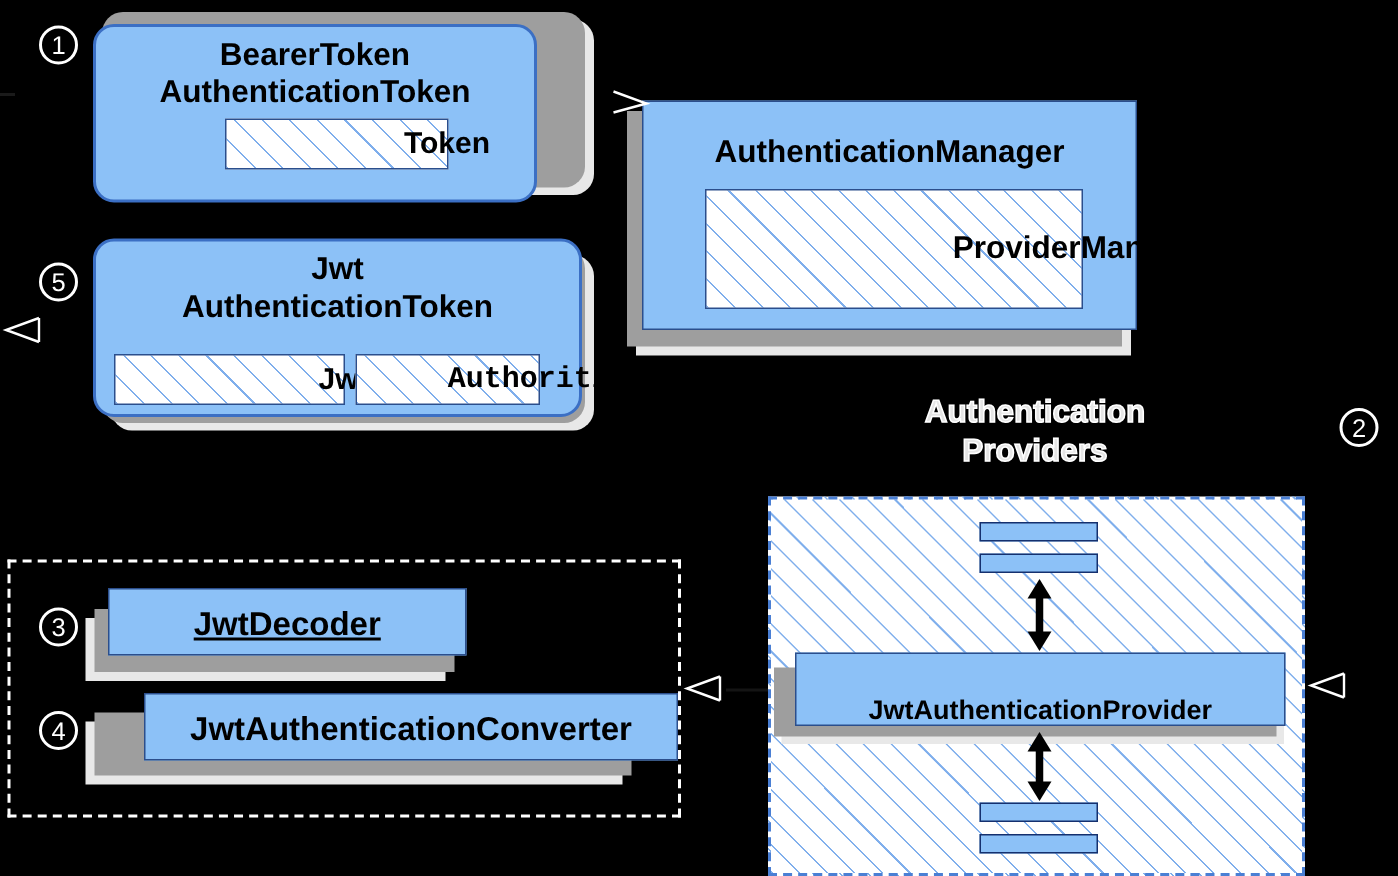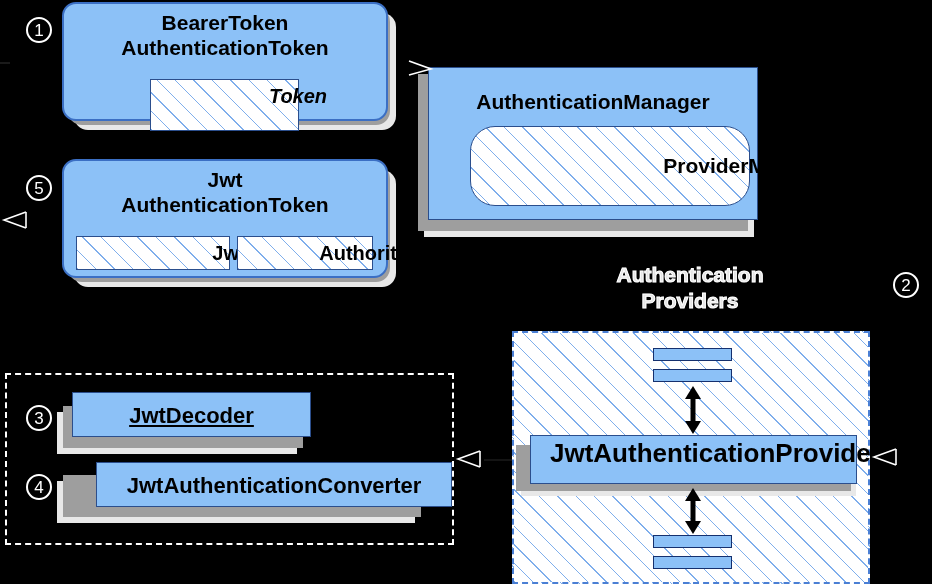--- a/index.html
+++ b/index.html
@@ -113,60 +113,60 @@
   svg{display:block;overflow:visible;}
 </style>
 </head>
 <body>
 
 <div id="stage">
 
   <div class="shadow-far abs" style="left:74px;top:13px;width:322px;height:117px;border-radius:14px;"></div>
   <div class="shadow-near abs" style="left:68px;top:8px;width:322px;height:117px;border-radius:14px;"></div>
 
-  <div class="card rounded" style="left:62px;top:2px;width:326px;height:119px;">
+  <div class="card rounded" style="left:62px;top:16px;width:296px;height:119px;">
     <div class="txt" style="top:7px;font-size:21px;">BearerToken</div>
     <div class="txt" style="top:32px;font-size:21px;">AuthenticationToken</div>
   </div>
-  <div class="hatch" style="left:150px;top:79px;width:149px;height:52px;font-style:italic;">
+  <div class="hatch" style="left:150px;top:79px;width:149px;height:34px;">
     <span class="txt" style="top:5px;font-size:20px;">Token</span>
   </div>
 
   <div class="step" style="left:26px;top:17px;">1</div>
 
   <div class="abs" style="left:0px;top:62px;width:10px;height:2px;background:#1a1a1a;"></div>
 
   <div class="shadow-far abs" style="left:74px;top:170px;width:322px;height:117px;border-radius:14px;"></div>
   <div class="shadow-near abs" style="left:68px;top:165px;width:322px;height:117px;border-radius:14px;"></div>
 
   <div class="card rounded" style="left:62px;top:159px;width:326px;height:119px;">
     <div class="txt" style="top:7px;font-size:21px;">Jwt</div>
     <div class="txt" style="top:32px;font-size:21px;">AuthenticationToken</div>
   </div>
   <div class="hatch" style="left:76px;top:236px;width:154px;height:34px;">
     <span class="txt" style="top:5px;font-size:20px;">Jwt</span>
   </div>
-  <div class="hatch" style="left:237px;top:236px;width:136px;height:34px;">
+  <div class="hatch" style="left:237px;top:236px;width:123px;height:34px;font-family:Liberation Mono, monospace;">
     <span class="txt" style="top:5px;font-size:20px;">Authorities</span>
   </div>
 
   <div class="step" style="left:26px;top:175px;">5</div>
 
   <svg class="abs" style="left:0px;top:206px;" width="30" height="28">
     <polyline points="26,6 4,14 26,22" fill="none" stroke="#ffffff" stroke-width="1.6"></polyline>
     <line x1="26" y1="6" x2="26" y2="22" stroke="#ffffff" stroke-width="1.6"></line>
   </svg>
 
   <div class="shadow-far abs" style="left:424px;top:80px;width:330px;height:157px;"></div>
   <div class="shadow-near abs" style="left:418px;top:74px;width:330px;height:157px;"></div>
 
   <div class="card" style="left:428px;top:67px;width:330px;height:153px;">
     <div class="txt" style="top:22px;font-size:21px;">AuthenticationManager</div>
   </div>
-  <div class="hatch" style="left:470px;top:126px;width:280px;height:80px;border-radius:25px;">
+  <div class="hatch" style="left:470px;top:126px;width:252px;height:80px;">
     <span class="txt" style="top:27px;font-size:21px;">ProviderManager</span>
   </div>
 
   <svg class="abs" style="left:405px;top:55px;" width="34" height="30">
     <polyline points="4,6 26,14 4,20" fill="none" stroke="#ffffff" stroke-width="1.6"></polyline>
   </svg>
 
   <div class="outline-label" style="left:570px;top:262px;width:240px;">Authentication
 Providers</div>
 
@@ -179,21 +179,21 @@
 
   <svg class="abs" style="left:680px;top:386px;" width="26" height="48">
     <line x1="13" y1="6" x2="13" y2="42" stroke="#000" stroke-width="5"></line>
     <polygon points="13,0 5,13 21,13" fill="#000"></polygon>
     <polygon points="13,48 5,35 21,35" fill="#000"></polygon>
   </svg>
 
   <div class="shadow-far abs" style="left:521px;top:450px;width:335px;height:46px;"></div>
   <div class="shadow-near abs" style="left:516px;top:445px;width:335px;height:46px;"></div>
   <div class="card" style="left:530px;top:435px;width:327px;height:49px;">
-    <div class="txt" style="top:2px;font-size:26px;padding-left:19px;">JwtAuthenticationProvider</div>
+    <div class="txt" style="top:27px;font-size:18px;">JwtAuthenticationProvider</div>
   </div>
 
   <svg class="abs" style="left:680px;top:488px;" width="26" height="46">
     <line x1="13" y1="6" x2="13" y2="40" stroke="#000" stroke-width="5"></line>
     <polygon points="13,0 5,13 21,13" fill="#000"></polygon>
     <polygon points="13,46 5,33 21,33" fill="#000"></polygon>
   </svg>
 
   <div class="stub" style="left:653px;top:535px;width:79px;height:13px;"></div>
   <div class="stub" style="left:653px;top:556px;width:79px;height:13px;"></div>

